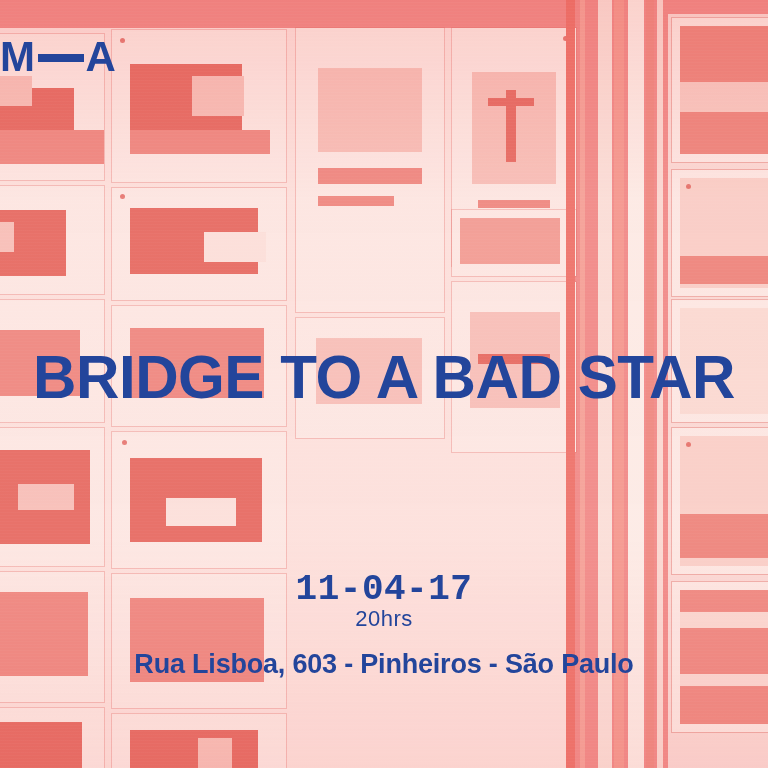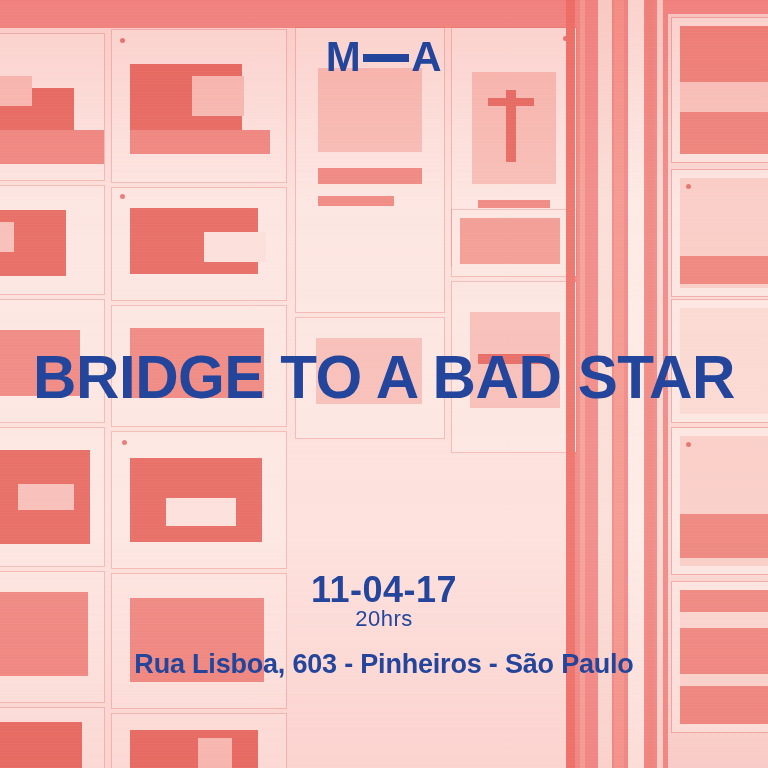--- a/index.html
+++ b/index.html
@@ -58,21 +58,20 @@
     background:
       repeating-linear-gradient(0deg,rgba(255,255,255,.035) 0 1px,rgba(0,0,0,0) 1px 3px);
     opacity:.7;
   }
 
   
   .type{position:absolute;inset:0;}
 
   .logo{
     position:absolute;left:0;right:0;top:36px;
-    text-align:center;
     color:#23459b;
     font-size:42px;font-weight:bold;letter-spacing:.5px;
     line-height:1;
     font-family:"Liberation Sans", sans-serif;
   }
   .logo .dash{display:inline-block;vertical-align:.22em;width:46px;height:8px;background:#23459b;margin:0 2px;}
 
   .headline{
     position:absolute;left:0;right:0;top:346px;
     text-align:center;
@@ -84,21 +83,21 @@
     transform:scaleX(.97);
     white-space:nowrap;
     font-family:"Liberation Sans", sans-serif;
   }
 
   .info{
     position:absolute;left:0;right:0;top:572px;
     text-align:center;color:#23459b;
     font-family:"Liberation Sans", sans-serif;
   }
-  .info .date{font-size:36px;font-weight:bold;line-height:1;letter-spacing:.5px;}
+  .info .date{font-size:36px;font-weight:bold;line-height:1;letter-spacing:.5px;font-family:Liberation Mono, monospace;}
   .info .time{font-size:22px;font-weight:normal;line-height:1;letter-spacing:.5px;}
   .info .addr{font-size:27px;font-weight:bold;line-height:1;margin-top:21px;letter-spacing:-0.2px;white-space:nowrap;}
 </style>
 </head>
 <body>
 
 <div id="poster">
 
   <div class="photo">
 

